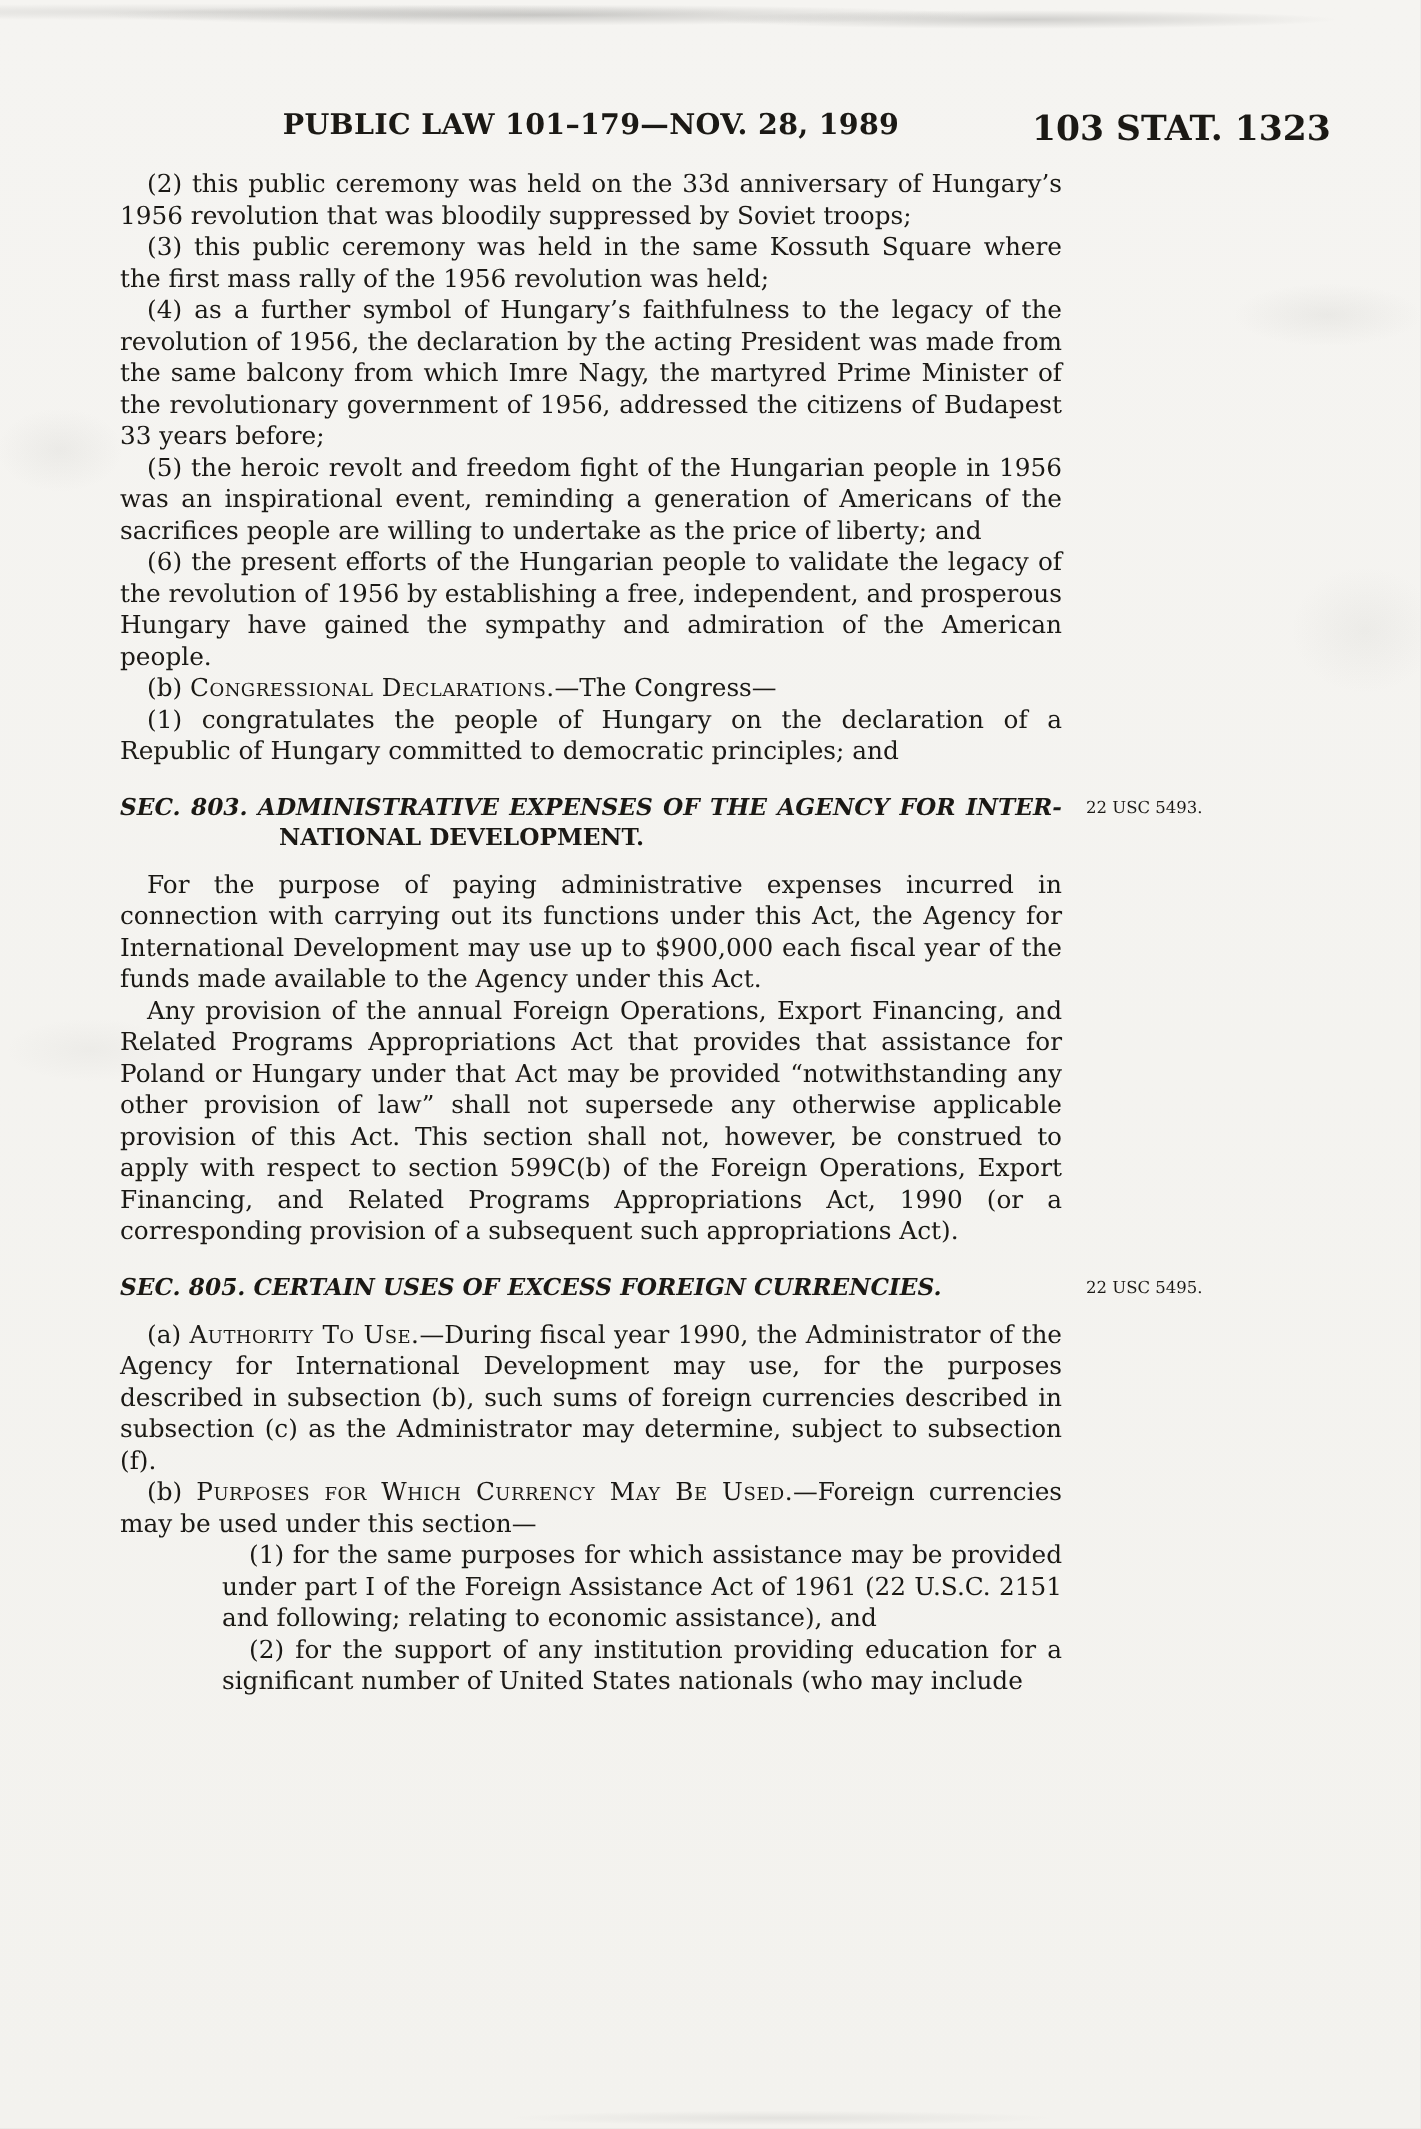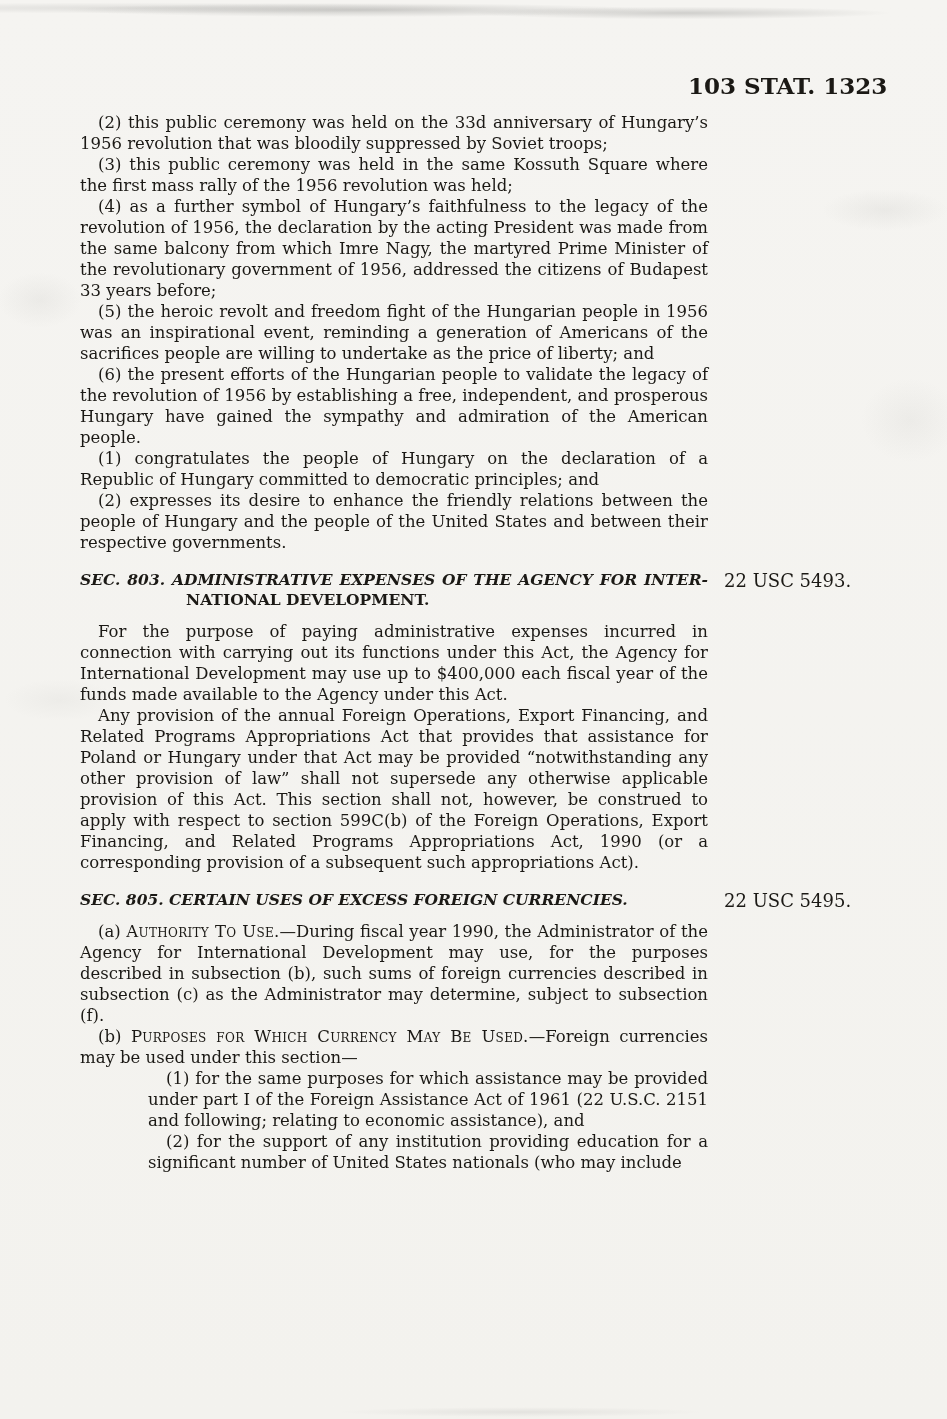--- a/index.html
+++ b/index.html
@@ -41,48 +41,49 @@
   .sec-heading{
     position:relative;
     margin-top:17px;margin-bottom:11px;
     font-weight:bold;font-size:15.5px;line-height:20px;
   }
   .sec-heading .hl1{text-align:justify;text-align-last:justify;font-style:italic;}
   .sec-heading .hl1.single{text-align:center;text-align-last:left;}
   .sec-heading .hl2{padding-left:106px;text-align:left;text-align-last:left;}
   .margin-note{
     position:absolute;left:644px;top:1px;width:220px;
-    font-weight:normal;font-size:18px;line-height:19px;
+    font-weight:normal;font-size:11px;line-height:19px;
     text-align:left;text-align-last:left;white-space:nowrap;
   }
 </style>
 </head>
 <body>
 
 <div class="page">
 
+  <div class="hdr-law">PUBLIC LAW 101–179—NOV. 28, 1989</div>
   <div class="hdr-stat">103 STAT. 1323</div>
 
   <div class="content">
 
     <p class="clause">(2) this public ceremony was held on the 33d anniversary of Hungary’s 1956 revolution that was bloodily suppressed by Soviet troops;</p>
     <p class="clause">(3) this public ceremony was held in the same Kossuth Square where the first mass rally of the 1956 revolution was held;</p>
     <p class="clause">(4) as a further symbol of Hungary’s faithfulness to the legacy of the revolution of 1956, the declaration by the acting President was made from the same balcony from which Imre Nagy, the martyred Prime Minister of the revolutionary government of 1956, addressed the citizens of Budapest 33 years before;</p>
     <p class="clause">(5) the heroic revolt and freedom fight of the Hungarian people in 1956 was an inspirational event, reminding a generation of Americans of the sacrifices people are willing to undertake as the price of liberty; and</p>
     <p class="clause">(6) the present efforts of the Hungarian people to validate the legacy of the revolution of 1956 by establishing a free, independent, and prosperous Hungary have gained the sympathy and admiration of the American people.</p>
 
+    <p class="para"><span>(b) </span><span class="sc">Congressional Declarations.</span><span>—The Congress—</span></p>
     <p class="clause">(1) congratulates the people of Hungary on the declaration of a Republic of Hungary committed to democratic principles; and</p>
-    <p class="clause">(2) expresses its desire to enhance the friendly relations between the people of Hungary and the people of the United States and between their respective governments.</p>
 
     <div class="sec-heading">
       <div class="hl1">SEC. 803. ADMINISTRATIVE EXPENSES OF THE AGENCY FOR INTER-</div>
       <div class="hl2">NATIONAL DEVELOPMENT.</div>
       <div class="margin-note">22 USC 5493.</div>
     </div>
-    <p class="para">For the purpose of paying administrative expenses incurred in connection with carrying out its functions under this Act, the Agency for International Development may use up to $400,000 each fiscal year of the funds made available to the Agency under this Act.</p>
+    <p class="para">For the purpose of paying administrative expenses incurred in connection with carrying out its functions under this Act, the Agency for International Development may use up to $900,000 each fiscal year of the funds made available to the Agency under this Act.</p>
 
     <p class="para">Any provision of the annual Foreign Operations, Export Financing, and Related Programs Appropriations Act that provides that assistance for Poland or Hungary under that Act may be provided “notwithstanding any other provision of law” shall not supersede any otherwise applicable provision of this Act. This section shall not, however, be construed to apply with respect to section 599C(b) of the Foreign Operations, Export Financing, and Related Programs Appropriations Act, 1990 (or a corresponding provision of a subsequent such appropriations Act).</p>
 
     <div class="sec-heading">
       <div class="hl1 single">SEC. 805. CERTAIN USES OF EXCESS FOREIGN CURRENCIES.</div>
       <div class="margin-note">22 USC 5495.</div>
     </div>
     <p class="para"><span>(a) </span><span class="sc">Authority To Use.</span><span>—During fiscal year 1990, the Administrator of the Agency for International Development may use, for the purposes described in subsection (b), such sums of foreign currencies described in subsection (c) as the Administrator may determine, subject to subsection (f).</span></p>
     <p class="para"><span>(b) </span><span class="sc">Purposes for Which Currency May Be Used.</span><span>—Foreign currencies may be used under this section—</span></p>
     <p class="clause-deep">(1) for the same purposes for which assistance may be provided under part I of the Foreign Assistance Act of 1961 (22 U.S.C. 2151 and following; relating to economic assistance), and</p>

